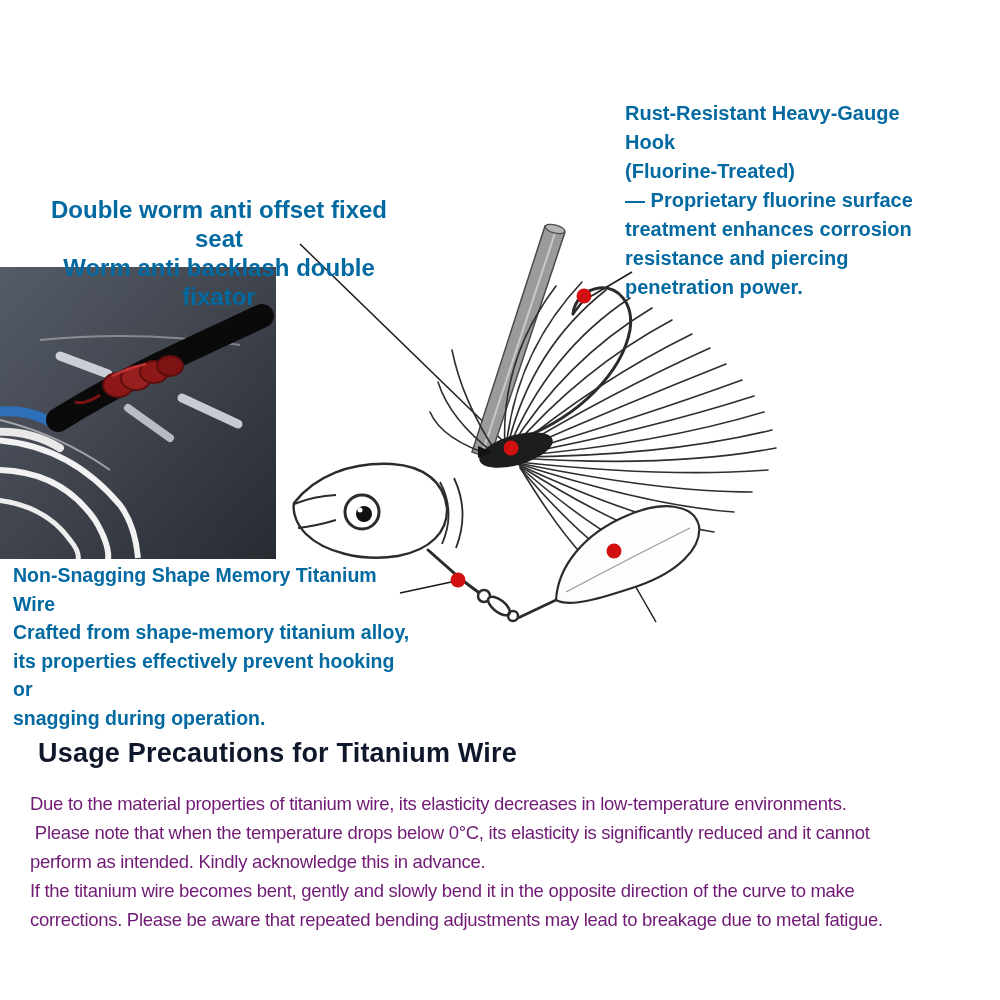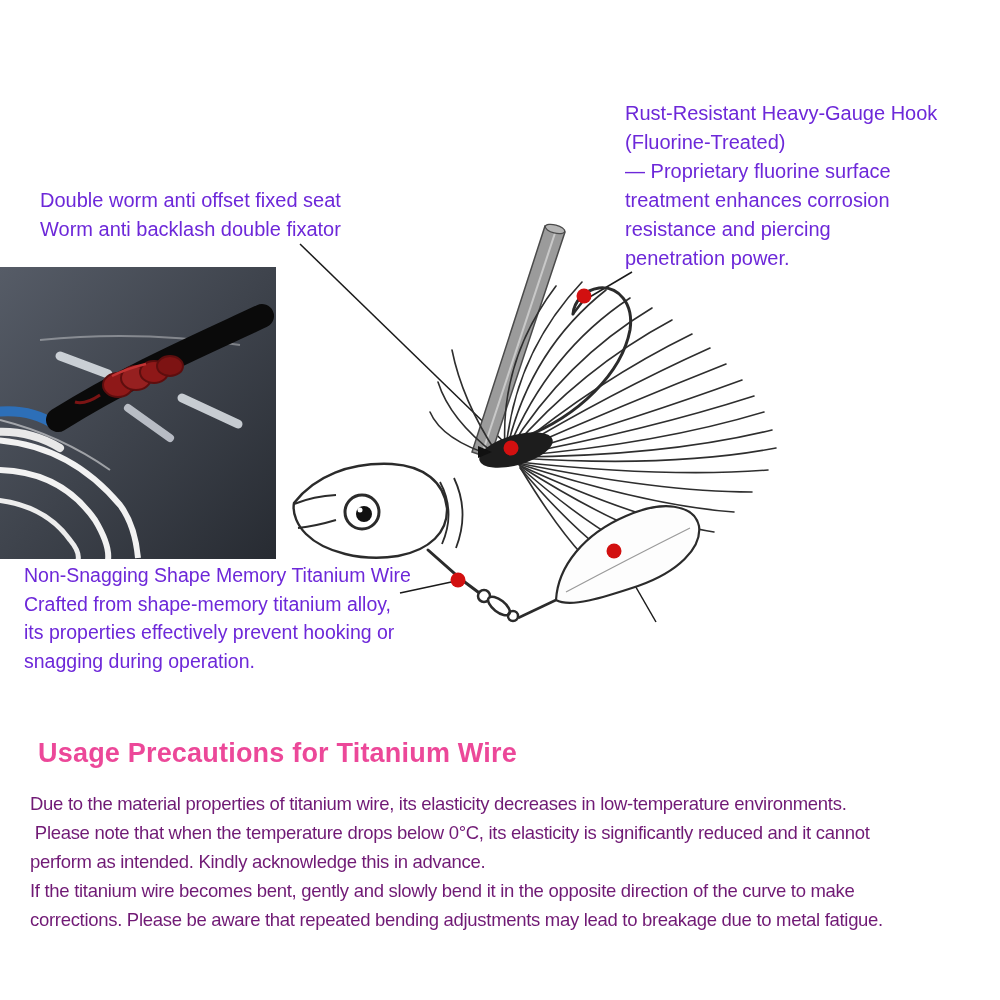--- a/index.html
+++ b/index.html
@@ -1,28 +1,28 @@
 <!DOCTYPE html>
 <html><head>
 <meta charset="utf-8">
 <style>
   html,body { margin:0; padding:0; background:#ffffff; }
   .canvas {
     position:relative; width:1000px; height:1000px; background:#ffffff;
     font-family:"Liberation Sans", sans-serif; color:#141414; overflow:hidden;
   }
   .art { position:absolute; left:0; top:0; width:1000px; height:1000px; }
-  .callout { position:absolute; white-space:pre-wrap; color:#6d28d9; }
+  .callout { position:absolute; white-space:pre-wrap; color:#0369a1;font-weight:bold; }
   .callout-hook  { left:625px; top:99px;  width:330px; font-size:20px;   line-height:29px; }
-  .callout-seat  { left:40px;  top:186px; width:358px; font-size:20px;   line-height:29px; }
-  .callout-wire  { left:24px;  top:561px; width:400px; font-size:19.5px; line-height:28.5px; }
+  .callout-seat  { left:40px;  top:195px; width:358px; font-size:24px;   line-height:29px; text-align:center; }
+  .callout-wire  { left:13px;  top:561px; width:400px; font-size:19.5px; line-height:28.5px; }
   .callout-blade { left:662px; top:588px; width:300px; font-size:20px;   line-height:29px; }
   .precautions { position:absolute; left:30px; top:738px; width:950px; }
   .precautions-heading {
-    margin:0 0 20px 8px; font-size:27px; font-weight:bold; letter-spacing:0.2px; color:#ec4899;
+    margin:0 0 20px 8px; font-size:27px; font-weight:bold; letter-spacing:0.2px; color:#0f172a;
   }
   .precautions-body {
     margin:0; font-size:18.5px; line-height:29px; white-space:pre-wrap; letter-spacing:-0.3px; color:#701a75;
   }
 </style>
 </head>
 <body>
 
 <div class="canvas">
 

